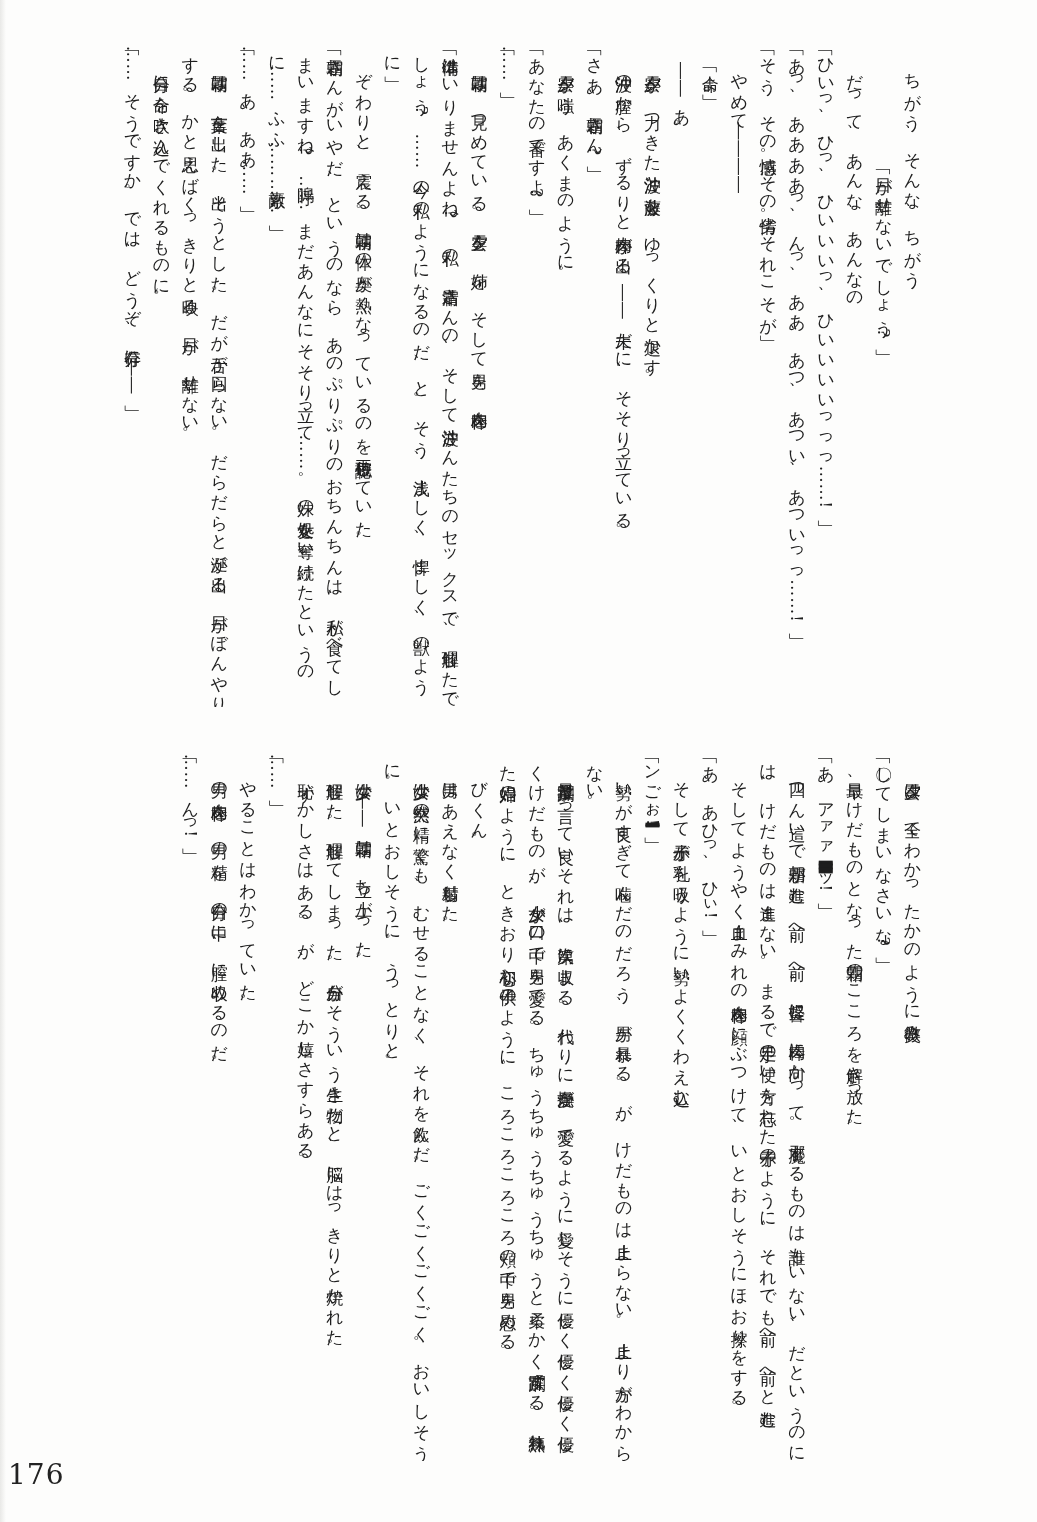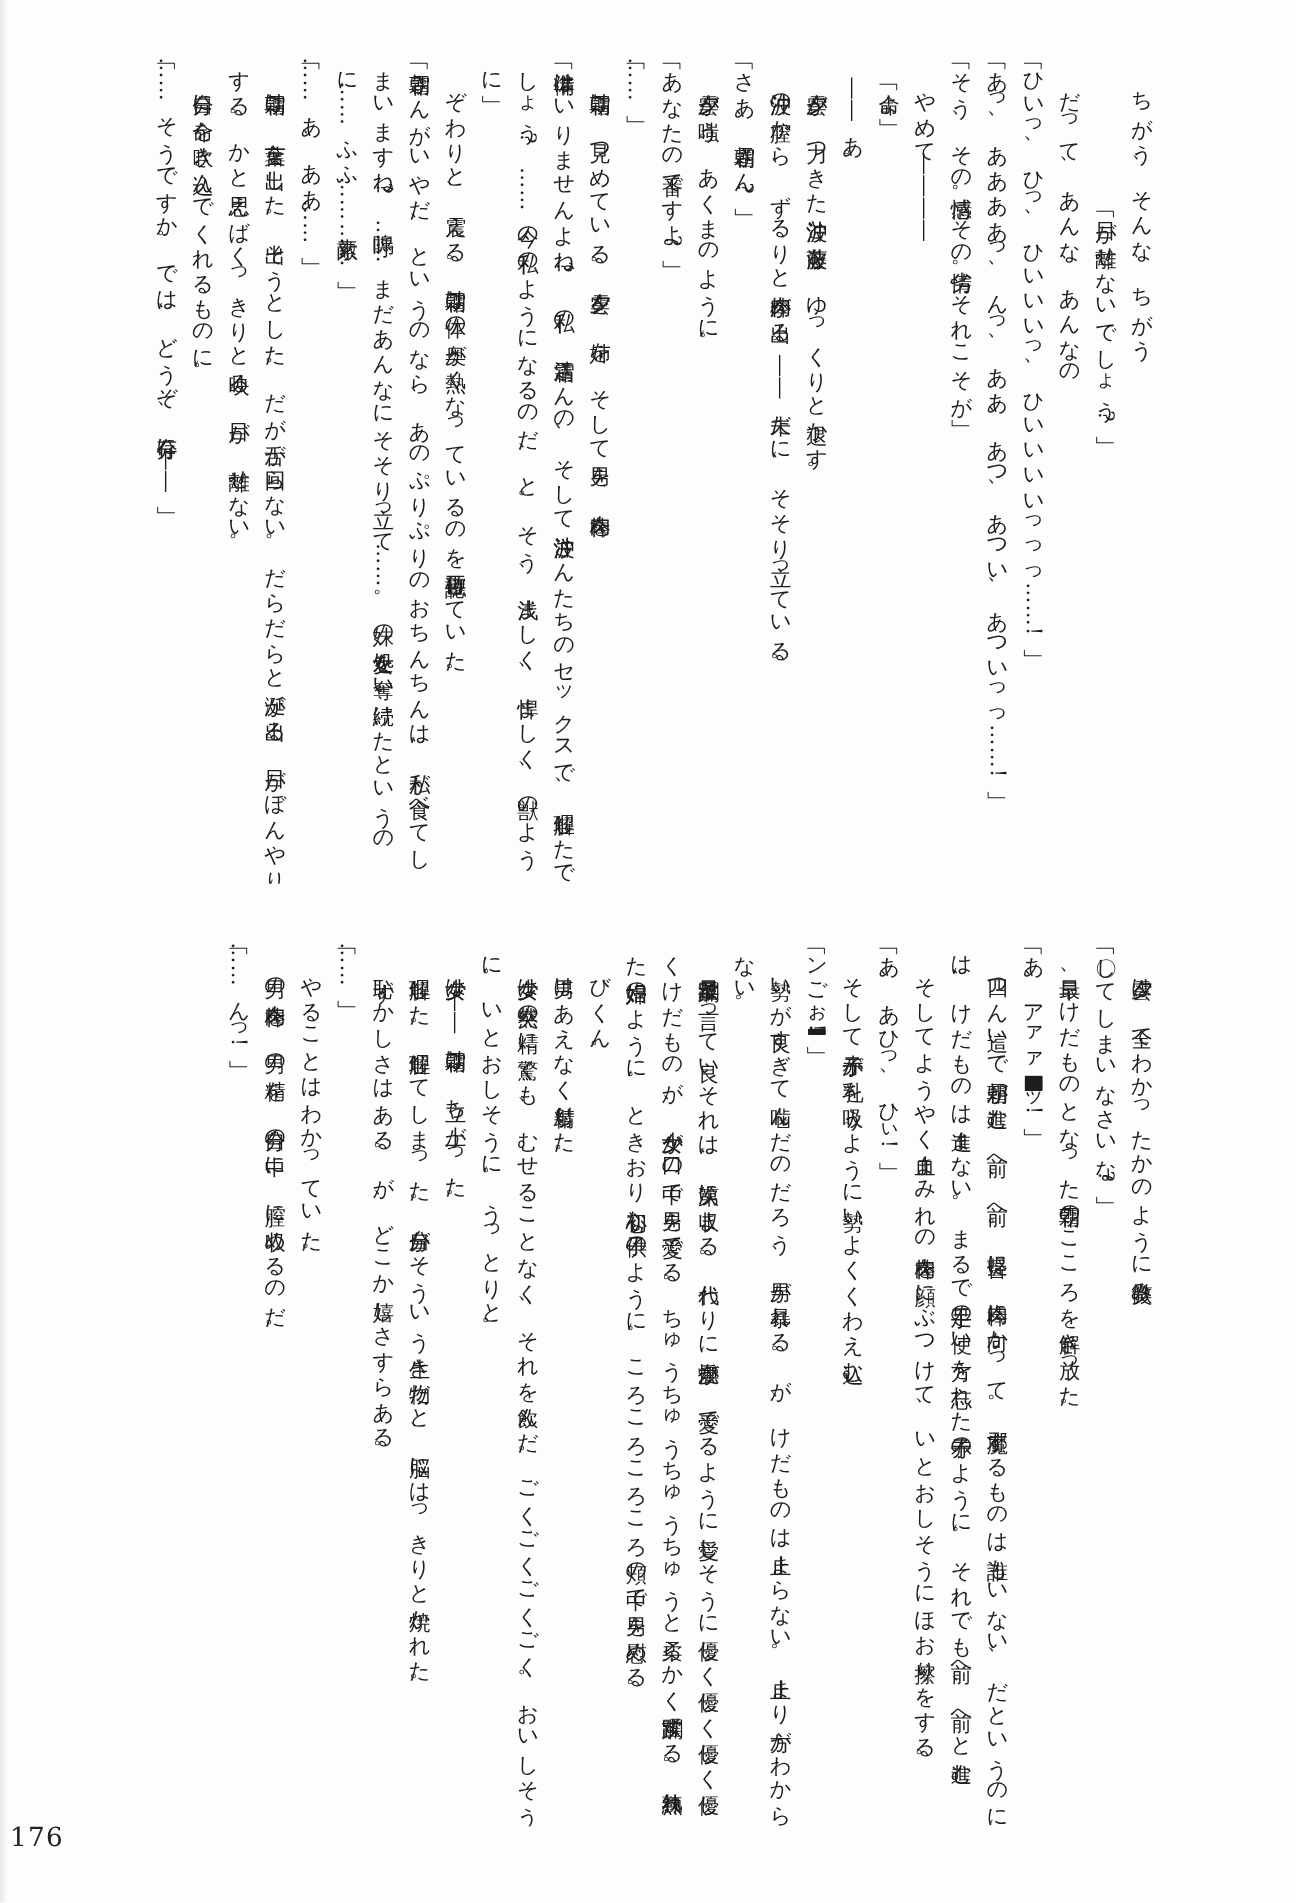--- a/index.html
+++ b/index.html
@@ -41,21 +41,21 @@
   }
   .text-band p {
     margin: 0;
     padding: 0;
   }
   .page-number {
     position: absolute;
     left: 8px;
     top: 1458px;
     font-family: "DejaVu Serif", "Liberation Serif", serif;
-    font-size: 21px;
+    font-size: 28px;
     color: #222222;
     letter-spacing: 1px;
   }
 </style>
 </head>
 <body>
 
 <div class="page"></div>
 
 <div id="top-band" class="text-band">

